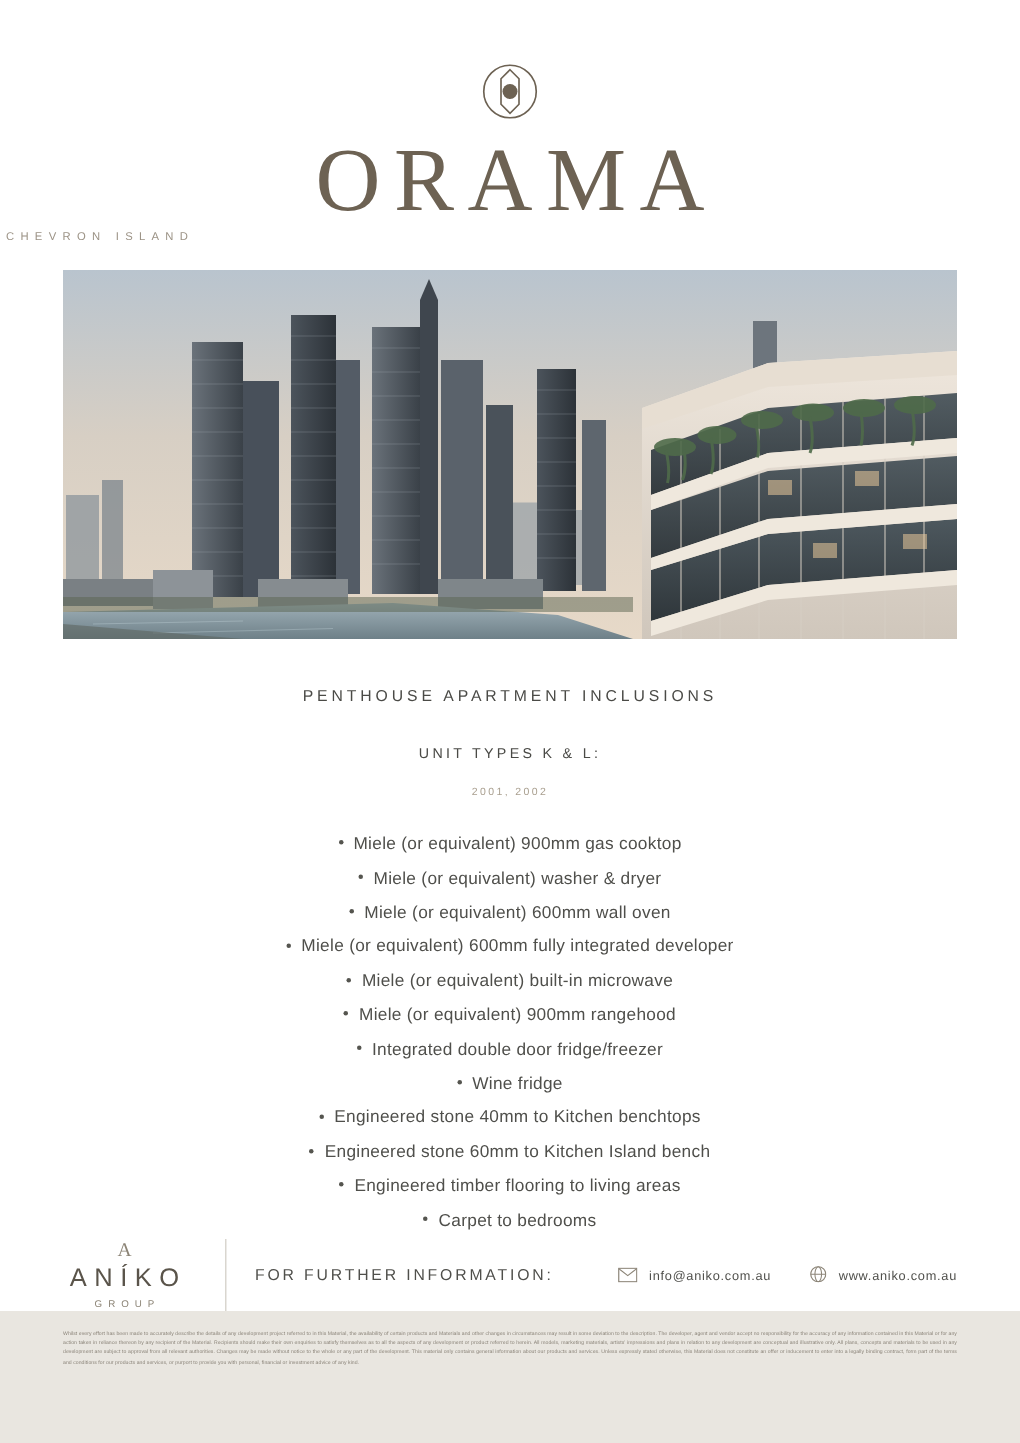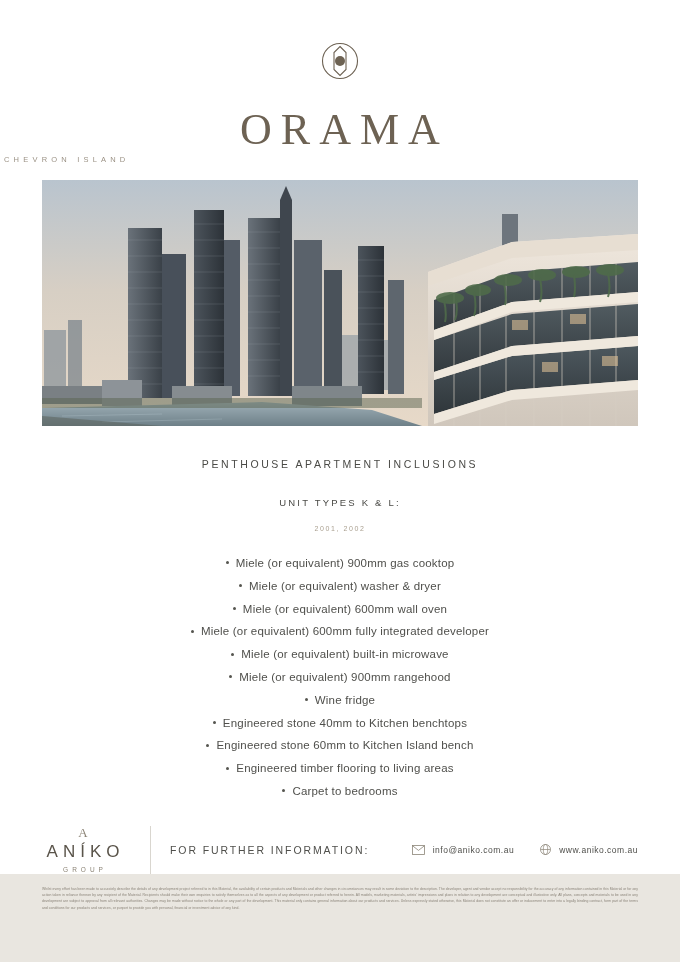--- a/index.html
+++ b/index.html
@@ -29,23 +29,23 @@
     padding-top: 40px;
     width: 42px;
     height: 42px;
     position: relative;
   }
   .logo-mark svg { display: block; }
 
   
   .brand {
     text-align: center;
-    margin-top: 26px;
+    margin-top: 8px;
     font-family: "Liberation Serif", serif;
-    font-size: 44px;
+    font-size: 60px;
     letter-spacing: 9px;
     color: #6d6253;
     text-indent: 9px;
     font-weight: 400;
     line-height: 1;
   }
   .brand-sub {
     text-align: left;
     margin-top: 3px;
     font-size: 7.5px;
@@ -390,20 +390,21 @@
     <div class="unit-title">UNIT TYPES K &amp; L:</div>
     <div class="unit-numbers">2001, 2002</div>
 
     <ul class="inclusions">
       <li><span class="bullet"></span><span>Miele (or equivalent) 900mm gas cooktop</span></li>
       <li><span class="bullet"></span><span>Miele (or equivalent) washer &amp; dryer</span></li>
       <li><span class="bullet"></span><span>Miele (or equivalent) 600mm wall oven</span></li>
       <li><span class="bullet"></span><span>Miele (or equivalent) 600mm fully integrated developer</span></li>
       <li><span class="bullet"></span><span>Miele (or equivalent) built-in microwave</span></li>
       <li><span class="bullet"></span><span>Miele (or equivalent) 900mm rangehood</span></li>
+      <li><span class="bullet"></span><span>Integrated double door fridge/freezer</span></li>
       <li><span class="bullet"></span><span>Wine fridge</span></li>
       <li><span class="bullet"></span><span>Engineered stone 40mm to Kitchen benchtops</span></li>
       <li><span class="bullet"></span><span>Engineered stone 60mm to Kitchen Island bench</span></li>
       <li><span class="bullet"></span><span>Engineered timber flooring to living areas</span></li>
       <li><span class="bullet"></span><span>Carpet to bedrooms</span></li>
     </ul>
   </div>
 
   <div class="footer">
     <div class="footer-top">

